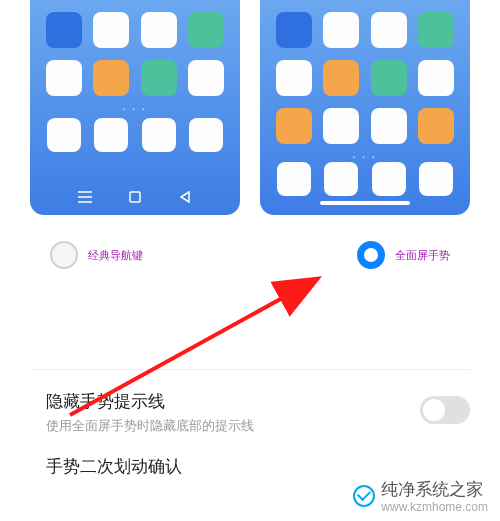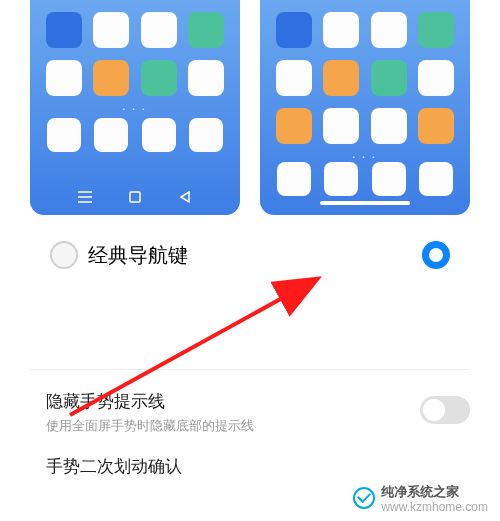--- a/index.html
+++ b/index.html
@@ -85,21 +85,21 @@
       width: 28px;
       height: 28px;
       border-radius: 50%;
       border: 2px solid #d0d0d0;
       background: #f5f5f5;
     }
     .radio-dot.selected {
       border: 7px solid #0a84ff;
       background: #fff;
     }
-    .radio-label { font-size: 20px; color: #000000; }
+    .radio-label { font-size: 11px; color: #a21caf; }
     .arrow-svg {
       position: absolute;
       top: 260px;
       left: 60px;
       width: 290px;
       height: 160px;
       pointer-events: none;
     }
     .divider {
       height: 1px;
@@ -147,21 +147,21 @@
     }
     .wm-icon::before {
       content: "";
       position: absolute;
       left: 3px; top: 3px;
       width: 10px; height: 6px;
       border: 2px solid #00a7ee;
       border-top: none; border-right: none;
       transform: rotate(-45deg);
     }
-    .wm-text { font-size: 13px; color: #555; font-weight: 700; }
+    .wm-text { font-size: 17px; color: #555; font-weight: 400; }
     .wm-url { font-size: 12px; color: #aaa; line-height: 1; }
   </style>
 </head>
 <body>
 
 <div class="previews">
   <div class="phone">
     <div class="icon-row">
       <div class="icon ic-blue"></div>
       <div class="icon ic-white"></div>
@@ -230,20 +230,21 @@
   </div>
 </div>
 
 <div class="radio-row">
   <div class="radio-opt">
     <div class="radio-dot"></div>
     <span class="radio-label">经典导航键</span>
   </div>
   <div class="radio-opt">
     <div class="radio-dot selected"></div>
+    <span class="radio-label">全面屏手势</span>
   </div>
 </div>
 
 <svg class="arrow-svg" viewBox="0 0 290 160">
   <defs>
     <marker id="ah" markerWidth="12" markerHeight="10" refX="10" refY="5" orient="auto">
       <path d="M0 0 L12 5 L0 10 Z" fill="#ff1a1a"></path>
     </marker>
   </defs>
   <line x1="10" y1="155" x2="255" y2="20" stroke="#ff1a1a" stroke-width="4" marker-end="url(#ah)"></line>

